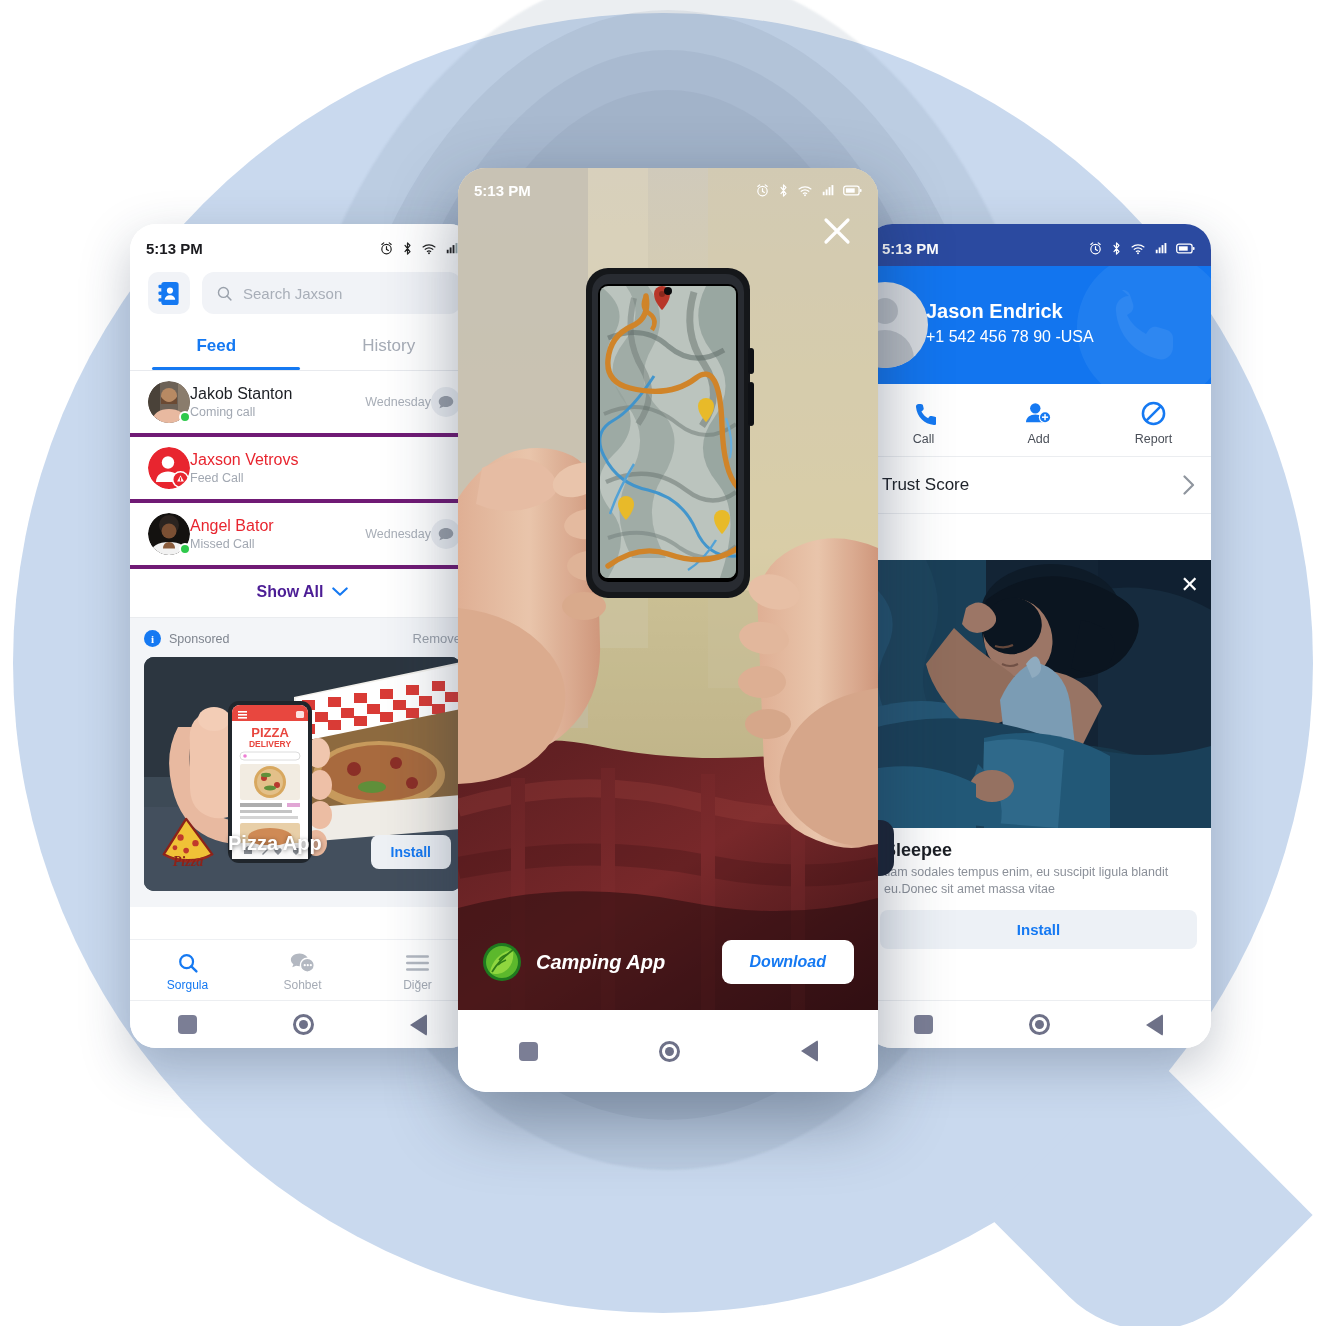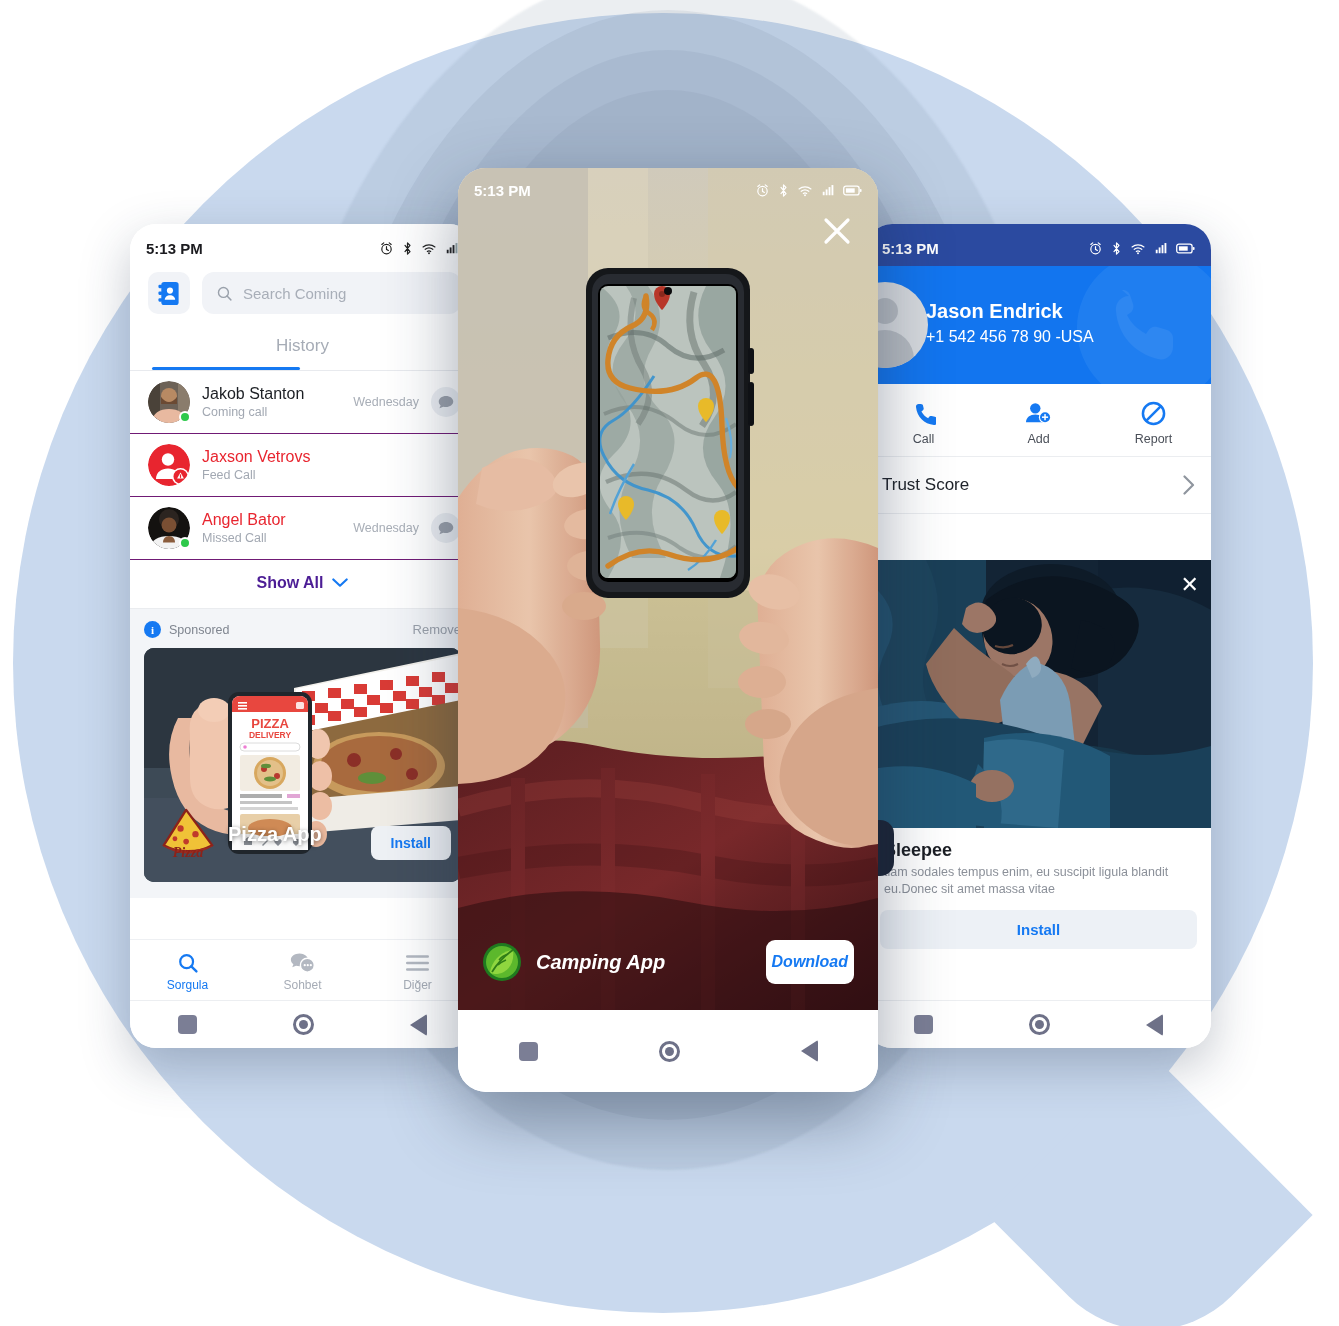--- a/index.html
+++ b/index.html
@@ -59,21 +59,21 @@
   .search-field{
     flex:1 1 auto; height:42px; border-radius:12px; background:#f1f3f7;
     display:flex; align-items:center; gap:10px; padding:0 14px; color:#a8aeb8; font-size:15px;
   }
   .tabs{ display:flex; background:#fff; position:relative;}
   .tab{ flex:1; text-align:center; padding:10px 0 14px; font-size:17px; color:#a6acb6;}
   .tab.active{ color:#1579f2; font-weight:700;}
   .tab-underline{ position:absolute; left:22px; bottom:0; width:148px; height:3px; background:#1579f2; border-radius:2px;}
   .tabs-rule{ height:1px; background:#e8eaee;}
 
-  .contact-row{ display:flex; align-items:center; gap:12px; padding:10px 14px 10px 18px; border-bottom:1px solid #701a75; background:#fff;}
+  .contact-row{ display:flex; align-items:center; gap:0; padding:10px 14px 10px 18px; border-bottom:4px solid #701a75; background:#fff;}
   .avatar{ width:42px; height:42px; border-radius:50%; position:relative; flex:0 0 auto; overflow:visible;}
   .avatar .pic{ width:42px;height:42px;border-radius:50%; overflow:hidden; display:block;}
   .dot-online{ position:absolute; right:-1px; bottom:0px; width:12px; height:12px; border-radius:50%; background:#2ec94b; border:2px solid #fff;}
   .c-meta{ flex:1 1 auto; min-width:0;}
   .c-name{ font-size:16px; color:#1c1f24; line-height:20px;}
   .c-name.danger{ color:#e8252f;}
   .c-sub{ font-size:12.5px; color:#a2a8b2; line-height:17px;}
   .c-day{ font-size:12.5px; color:#a8aeb7; flex:0 0 auto;}
   .chat-bubble{ width:30px;height:30px;border-radius:50%;background:#eceff3; display:flex;align-items:center;justify-content:center; flex:0 0 auto;}
   .showall{ text-align:center; padding:14px 0 16px; color:#4c1d95; font-weight:700; font-size:16px; background:#fff;
@@ -128,21 +128,21 @@
   #phoneCenter{
     left:458px; top:168px; width:420px; height:924px; border-radius:28px;
     box-shadow:0 26px 70px rgba(30,45,70,.42);
   }
   #phoneCenter .statusbar{ color:#fff; position:absolute; left:0; top:0; width:100%; z-index:6; height:40px; padding-top:4px;}
   .cc-photo{ position:absolute; inset:0 0 82px 0; overflow:hidden; background:#cfc7ac;}
   .cc-close{ position:absolute; right:26px; top:48px; z-index:7;}
   .cc-bar{ position:absolute; left:0; right:0; bottom:82px; height:96px; display:flex; align-items:center; justify-content:space-between; padding:0 24px; z-index:6;font-style:italic;}
   .cc-app{ display:flex; align-items:center; gap:14px;}
   .cc-applabel{ color:#fff; font-size:20px; font-weight:700;}
-  .cc-dl{ background:#fff; border-radius:9px; padding:13px 6px; color:#1579f2; font-weight:700; font-size:16px;}
+  .cc-dl{ background:#fff; border-radius:9px; padding:13px 28px; color:#1579f2; font-weight:700; font-size:16px;}
   #phoneCenter .navbar{ position:absolute; left:0; right:0; bottom:0; height:82px; border-top:none;}
 </style>
 </head>
 <body>
 
 <div id="stage">
 
   <div class="bg-circle"></div>
   <div class="bg-diamond2"></div>
 
@@ -188,25 +188,26 @@
           <rect x="0" y="18" width="4" height="3.5" rx="1.2" fill="#1579f2"></rect>
           <circle cx="12" cy="10" r="3.2" fill="#fff"></circle>
           <path d="M6.6 19.5c0-3 2.4-4.8 5.4-4.8s5.4 1.8 5.4 4.8z" fill="#fff"></path>
         </svg>
       </div>
       <div class="search-field">
         <svg width="17" height="17" viewBox="0 0 24 24">
             <circle cx="10.5" cy="10.5" r="7" fill="none" stroke="#9aa1ab" stroke-width="2"></circle>
             <path d="M15.6 15.6 21 21" stroke="#9aa1ab" stroke-width="2" stroke-linecap="round"></path>
           </svg>
-        <span>Search Coming</span>
+        <span>Search Jaxson</span>
       </div>
     </div>
 
     <div class="tabs">
+      <div class="tab active">Feed</div>
       <div class="tab">History</div>
       <div class="tab-underline"></div>
     </div>
     <div class="tabs-rule"></div>
 
     <div class="contact-row">
       <div class="avatar">
         <span class="pic">
           <svg width="42" height="42" viewBox="0 0 42 42">
               <defs>

